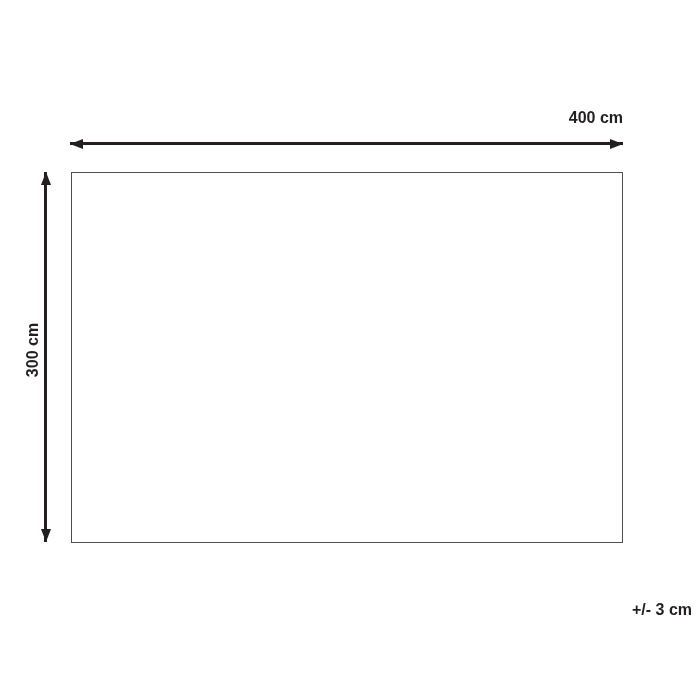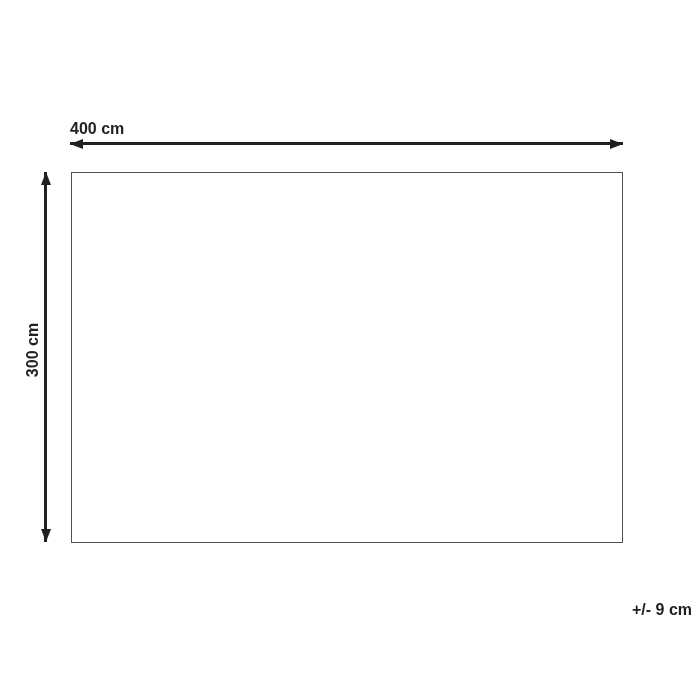--- a/index.html
+++ b/index.html
@@ -32,23 +32,23 @@
   .dim-label {
     position: absolute;
     color: #231f20;
     font-weight: bold;
     font-size: 16px;
     line-height: 20px;
     white-space: nowrap;
   }
   .width-label {
     left: 70px;
-    top: 119px;
+    top: 108px;
     width: 553px;
-    text-align: left;
+    text-align: right;
   }
   .height-label {
     left: 33px;
     top: 350px;
     transform: translate(-50%, -50%) rotate(-90deg);
   }
   .tolerance-label {
     right: 8px;
     top: 600px;
   }
@@ -117,15 +117,15 @@
 <div class="canvas">
 
   <div class="dim-label width-label">400 cm</div>
   <div class="h-arrow"></div>
 
   <div class="dim-label height-label">300 cm</div>
   <div class="v-arrow"></div>
 
   <div class="product-rect"></div>
 
-  <div class="dim-label tolerance-label">+/- 9 cm</div>
+  <div class="dim-label tolerance-label">+/- 3 cm</div>
 
 </div>
 
 </body></html>

